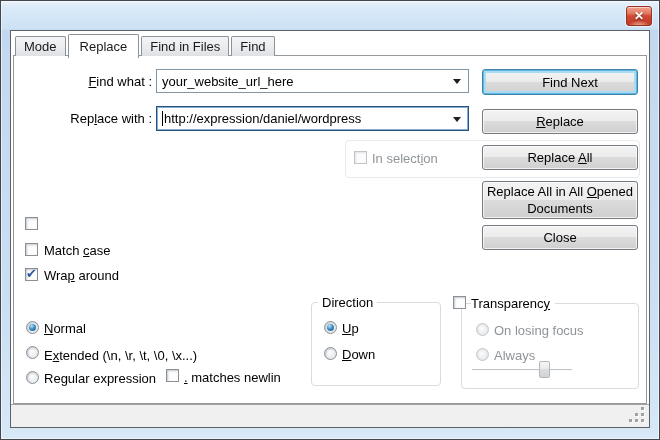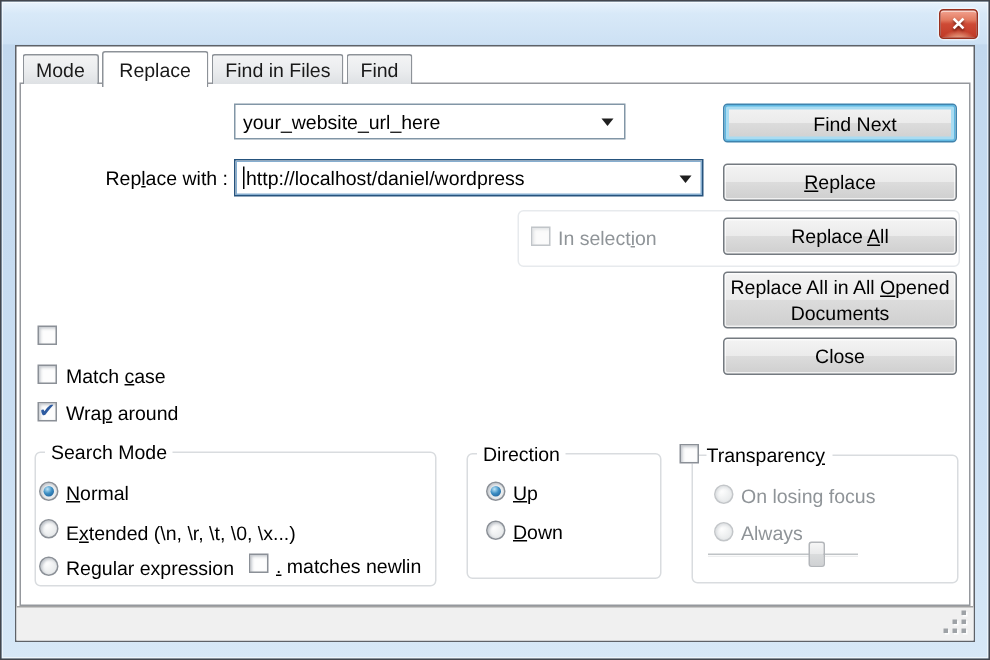--- a/index.html
+++ b/index.html
@@ -76,33 +76,34 @@
 
     <div class="tabs">
       <div class="tab">Mode</div>
       <div class="tab active">Replace</div>
       <div class="tab">Find in Files</div>
       <div class="tab">Find</div>
     </div>
 
     <div class="content">
 
-      <div class="combo" style="left:145px;top:38px;width:261px;height:24px;">
+      <div class="lbl" style="left:0;top:43;left:0px;top:43px;width:141px;text-align:right;"><u>F</u>ind what :</div>
+      <div class="combo" style="left:145px;top:38px;width:313px;height:24px;">
         <div class="val">your_website_url_here</div>
         <div class="arrow"></div>
       </div>
       <div class="btn default" style="left:471px;top:38px;width:156px;height:26px;">
         <span>Find Next</span>
       </div>
 
       <div class="lbl" style="left:0px;top:80px;width:141px;text-align:right;">Rep<u>l</u>ace with :</div>
       <div class="combo focused" style="left:145px;top:75px;width:313px;height:25px;">
         <div class="val">
             <span class="caret"></span>
-            <span>http://localhost/daniel/wordpress</span>
+            <span>http://expression/daniel/wordpress</span>
           </div>
         <div class="arrow"></div>
       </div>
       <div class="btn" style="left:471px;top:78px;width:156px;height:25px;">
         <span><u>R</u>eplace</span>
       </div>
 
       <div class="group faint" style="left:334px;top:109px;width:295px;height:38px;"></div>
       <div class="checkbox disabled" style="left:343px;top:120px;"></div>
       <div class="lbl dim" style="left:361px;top:120px;">In select<u>i</u>on</div>
@@ -119,23 +120,20 @@
       <div class="checkbox" style="left:14px;top:186px;"></div>
 
       <div class="checkbox" style="left:14px;top:212px;"></div>
       <div class="lbl" style="left:33px;top:212px;">Match <u>c</u>ase</div>
 
       <div class="checkbox" style="left:14px;top:237px;">
         <span class="mark">✔</span>
       </div>
       <div class="lbl" style="left:33px;top:237px;">Wra<u>p</u> around</div>
 
-      <div class="group" style="left:12px;top:270px;width:268px;height:90px;">
-        <div class="legend">Search Mode</div>
-      </div>
       <div class="radio selected" style="left:15px;top:290px;"></div>
       <div class="lbl" style="left:33px;top:290px;"><u>N</u>ormal</div>
       <div class="radio" style="left:15px;top:315px;"></div>
       <div class="lbl" style="left:33px;top:317px;">E<u>x</u>tended (\n, \r, \t, \0, \x...)</div>
       <div class="radio" style="left:15px;top:340px;"></div>
       <div class="lbl" style="left:33px;top:340px;">Re<u>g</u>ular expression</div>
       <div class="checkbox" style="left:155px;top:338px;"></div>
       <div class="lbl" style="left:173px;top:339px;max-width:106px;overflow:hidden;"><u>.</u> matches newlin</div>
 
       <div class="group" style="left:300px;top:271px;width:130px;height:84px;text-decoration:underline;">

